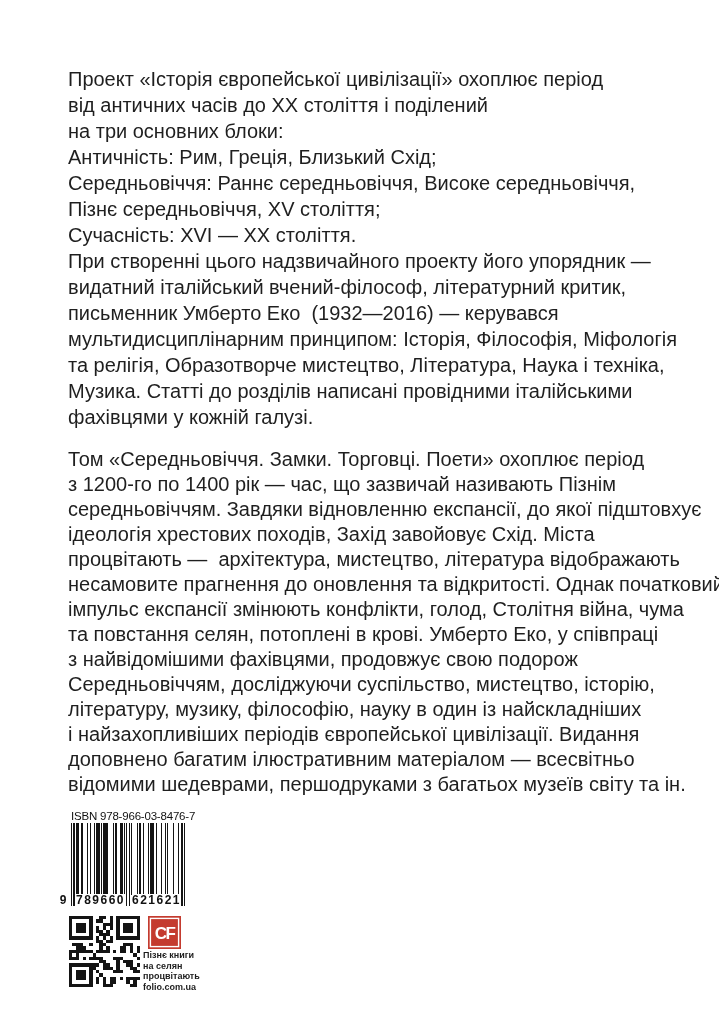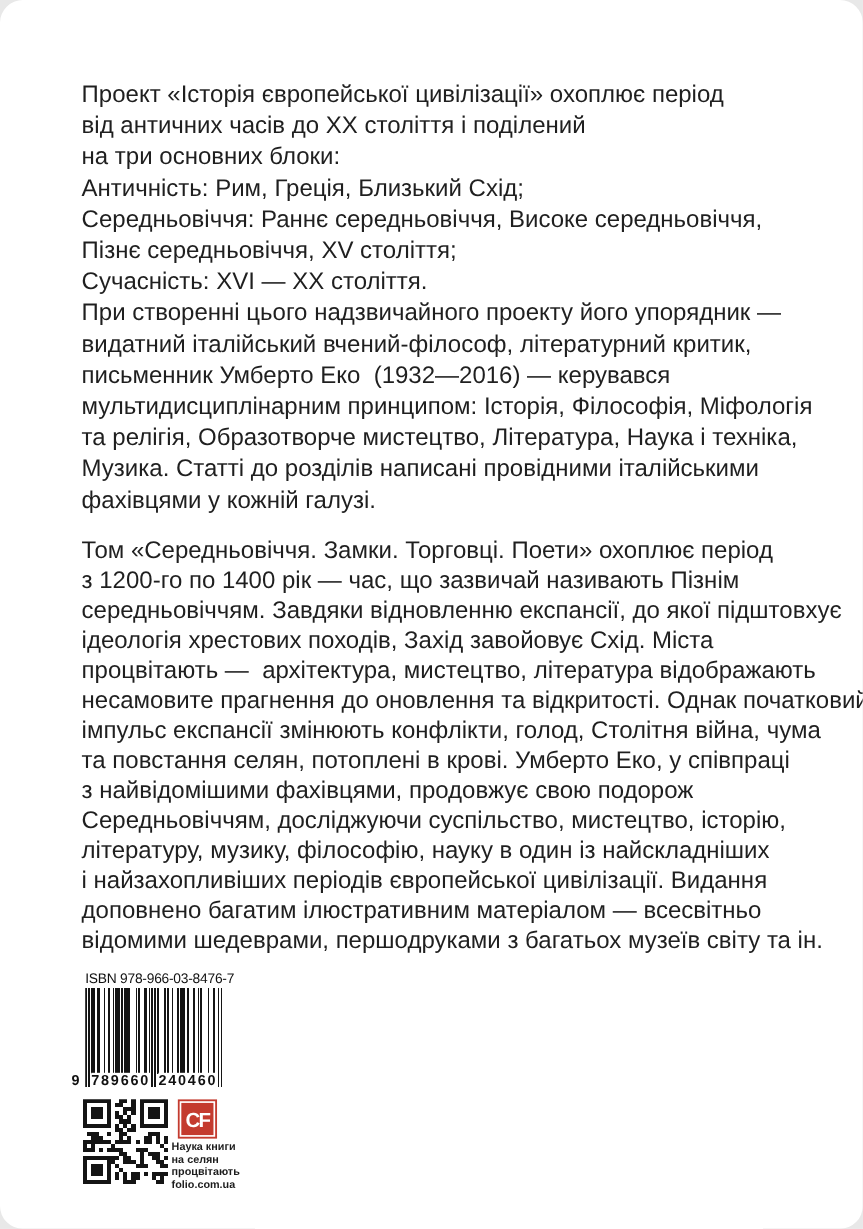--- a/index.html
+++ b/index.html
@@ -39,21 +39,21 @@
   .logo{position:absolute;left:148px;top:916px;width:33px;height:33px;}
   .qr-caption{
     position:absolute;left:143px;top:950px;
     font-size:9px;line-height:10.5px;font-weight:bold;color:#1d1d1d;
   }
   .qr-caption .line{white-space:pre;}
 </style>
 </head>
 <body>
 
-<div class="page" style="background: rgb(255, 255, 255); border-radius: 19px;">
+<div class="page" style="background: rgb(255, 255, 255);">
 
   <div class="text-block" style="color: rgb(31, 31, 31);">
     <div class="para para-1">
         <div class="line">Проект «Історія європейської цивілізації» охоплює період</div>
         <div class="line">від античних часів до ХХ століття і поділений</div>
         <div class="line">на три основних блоки:</div>
         <div class="line">Античність: Рим, Греція, Близький Схід;</div>
         <div class="line">Середньовіччя: Раннє середньовіччя, Високе середньовіччя,</div>
         <div class="line">Пізнє середньовіччя, XV століття;</div>
         <div class="line">Сучасність: XVI — XX століття.</div>
@@ -124,21 +124,21 @@
         <rect x="75" y="0" width="1" height="72" fill="#141414"></rect>
         <rect x="78" y="0" width="1" height="72" fill="#141414"></rect>
         <rect x="80" y="0" width="1" height="72" fill="#141414"></rect>
         <rect x="85" y="0" width="1" height="72" fill="#141414"></rect>
         <rect x="89" y="0" width="1" height="72" fill="#141414"></rect>
         <rect x="92" y="0" width="1" height="83" fill="#141414"></rect>
         <rect x="94" y="0" width="1" height="83" fill="#141414"></rect>
       </svg>
     <span class="bc-digit bc-first">9</span>
     <span class="bc-digit bc-g1">789660</span>
-    <span class="bc-digit bc-g2">240460</span>
+    <span class="bc-digit bc-g2">621621</span>
   </div>
 
   <svg id="qr-svg" class="qr" viewBox="0 0 21 21" shape-rendering="crispEdges" fill="#141414">
       <rect x="0" y="0" width="1" height="1"></rect>
       <rect x="1" y="0" width="1" height="1"></rect>
       <rect x="2" y="0" width="1" height="1"></rect>
       <rect x="3" y="0" width="1" height="1"></rect>
       <rect x="4" y="0" width="1" height="1"></rect>
       <rect x="5" y="0" width="1" height="1"></rect>
       <rect x="6" y="0" width="1" height="1"></rect>
@@ -359,19 +359,19 @@
       <rect x="19" y="20" width="1" height="1"></rect>
     </svg>
 
   <svg class="logo" viewBox="0 0 33 33">
     <rect id="logo-bg" x="0" y="0" width="33" height="33" fill="#c43b2f"></rect>
     <rect x="2.4" y="2.4" width="28.2" height="28.2" fill="none" stroke="#ffffff" stroke-width="1.4"></rect>
     <text x="16.5" y="23" text-anchor="middle" fill="#ffffff" font-family="Liberation Sans, sans-serif" font-size="17" font-weight="bold" letter-spacing="-1.5">CF</text>
   </svg>
 
   <div class="qr-caption">
-      <div class="line">Наука книги</div>
+      <div class="line">Пізнє книги</div>
       <div class="line">на селян</div>
       <div class="line">процвітають</div>
       <div class="line">folio.com.ua</div>
     </div>
 
 </div>
 
 </body></html>

